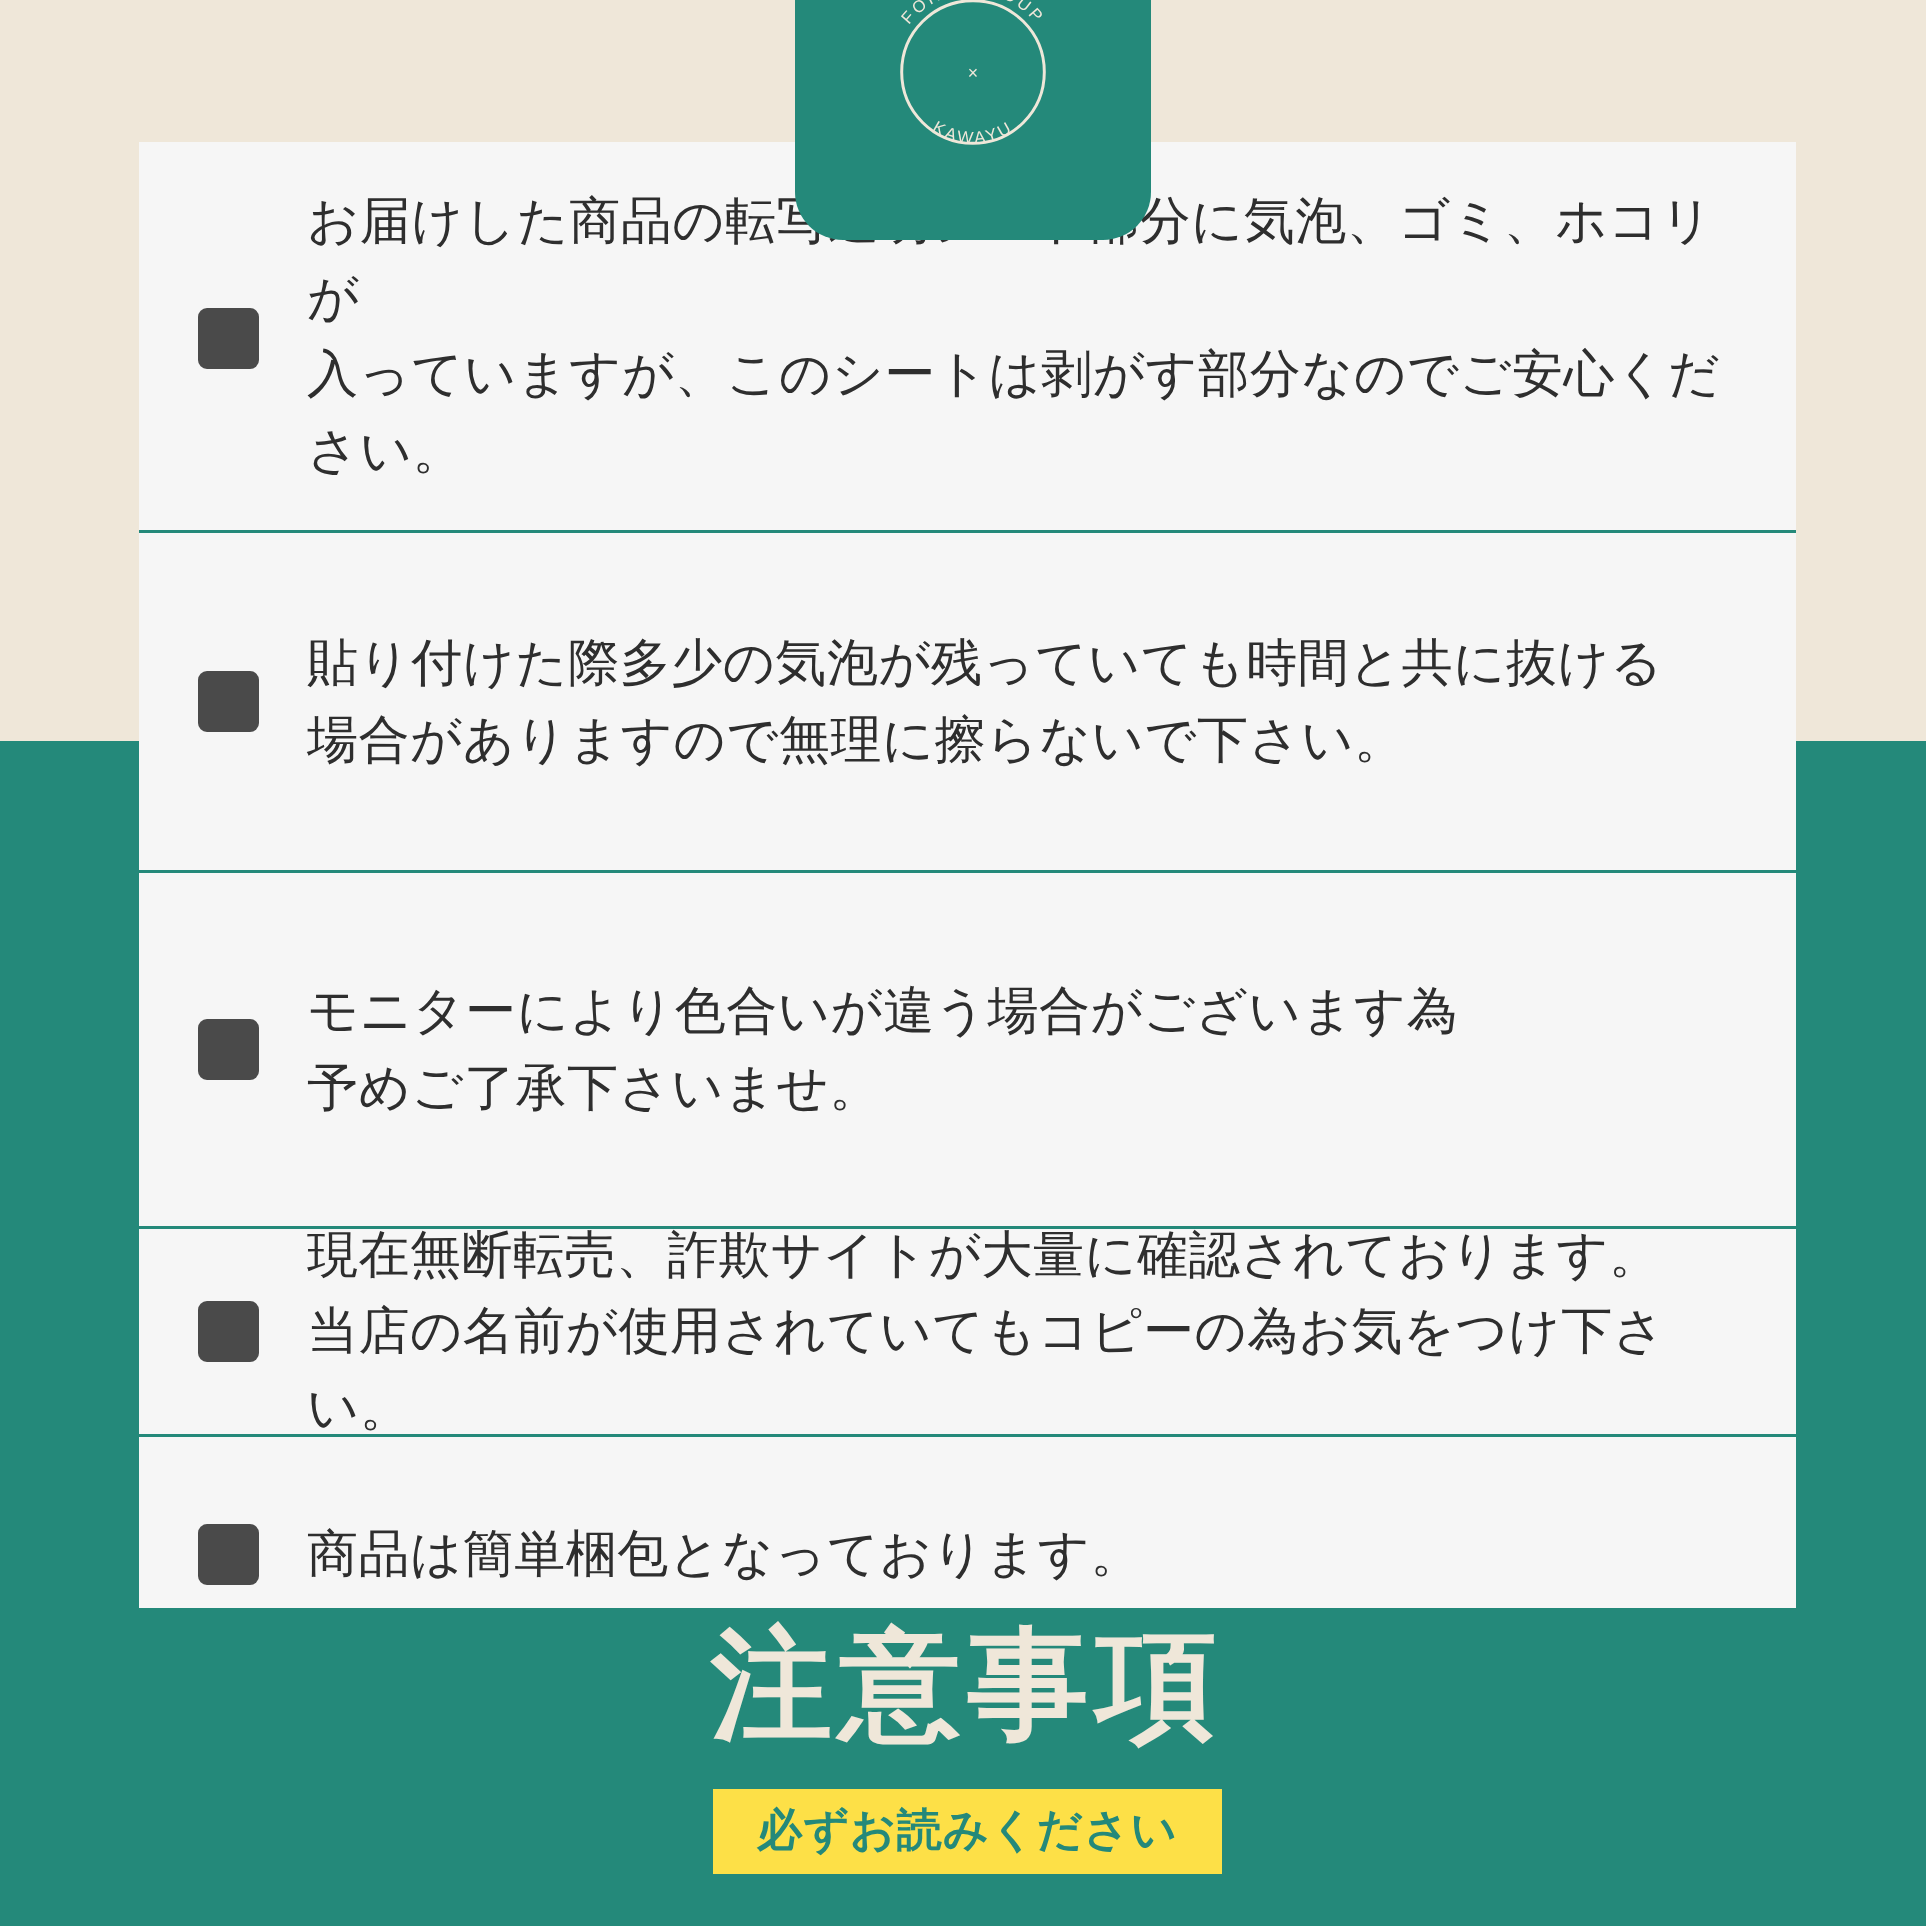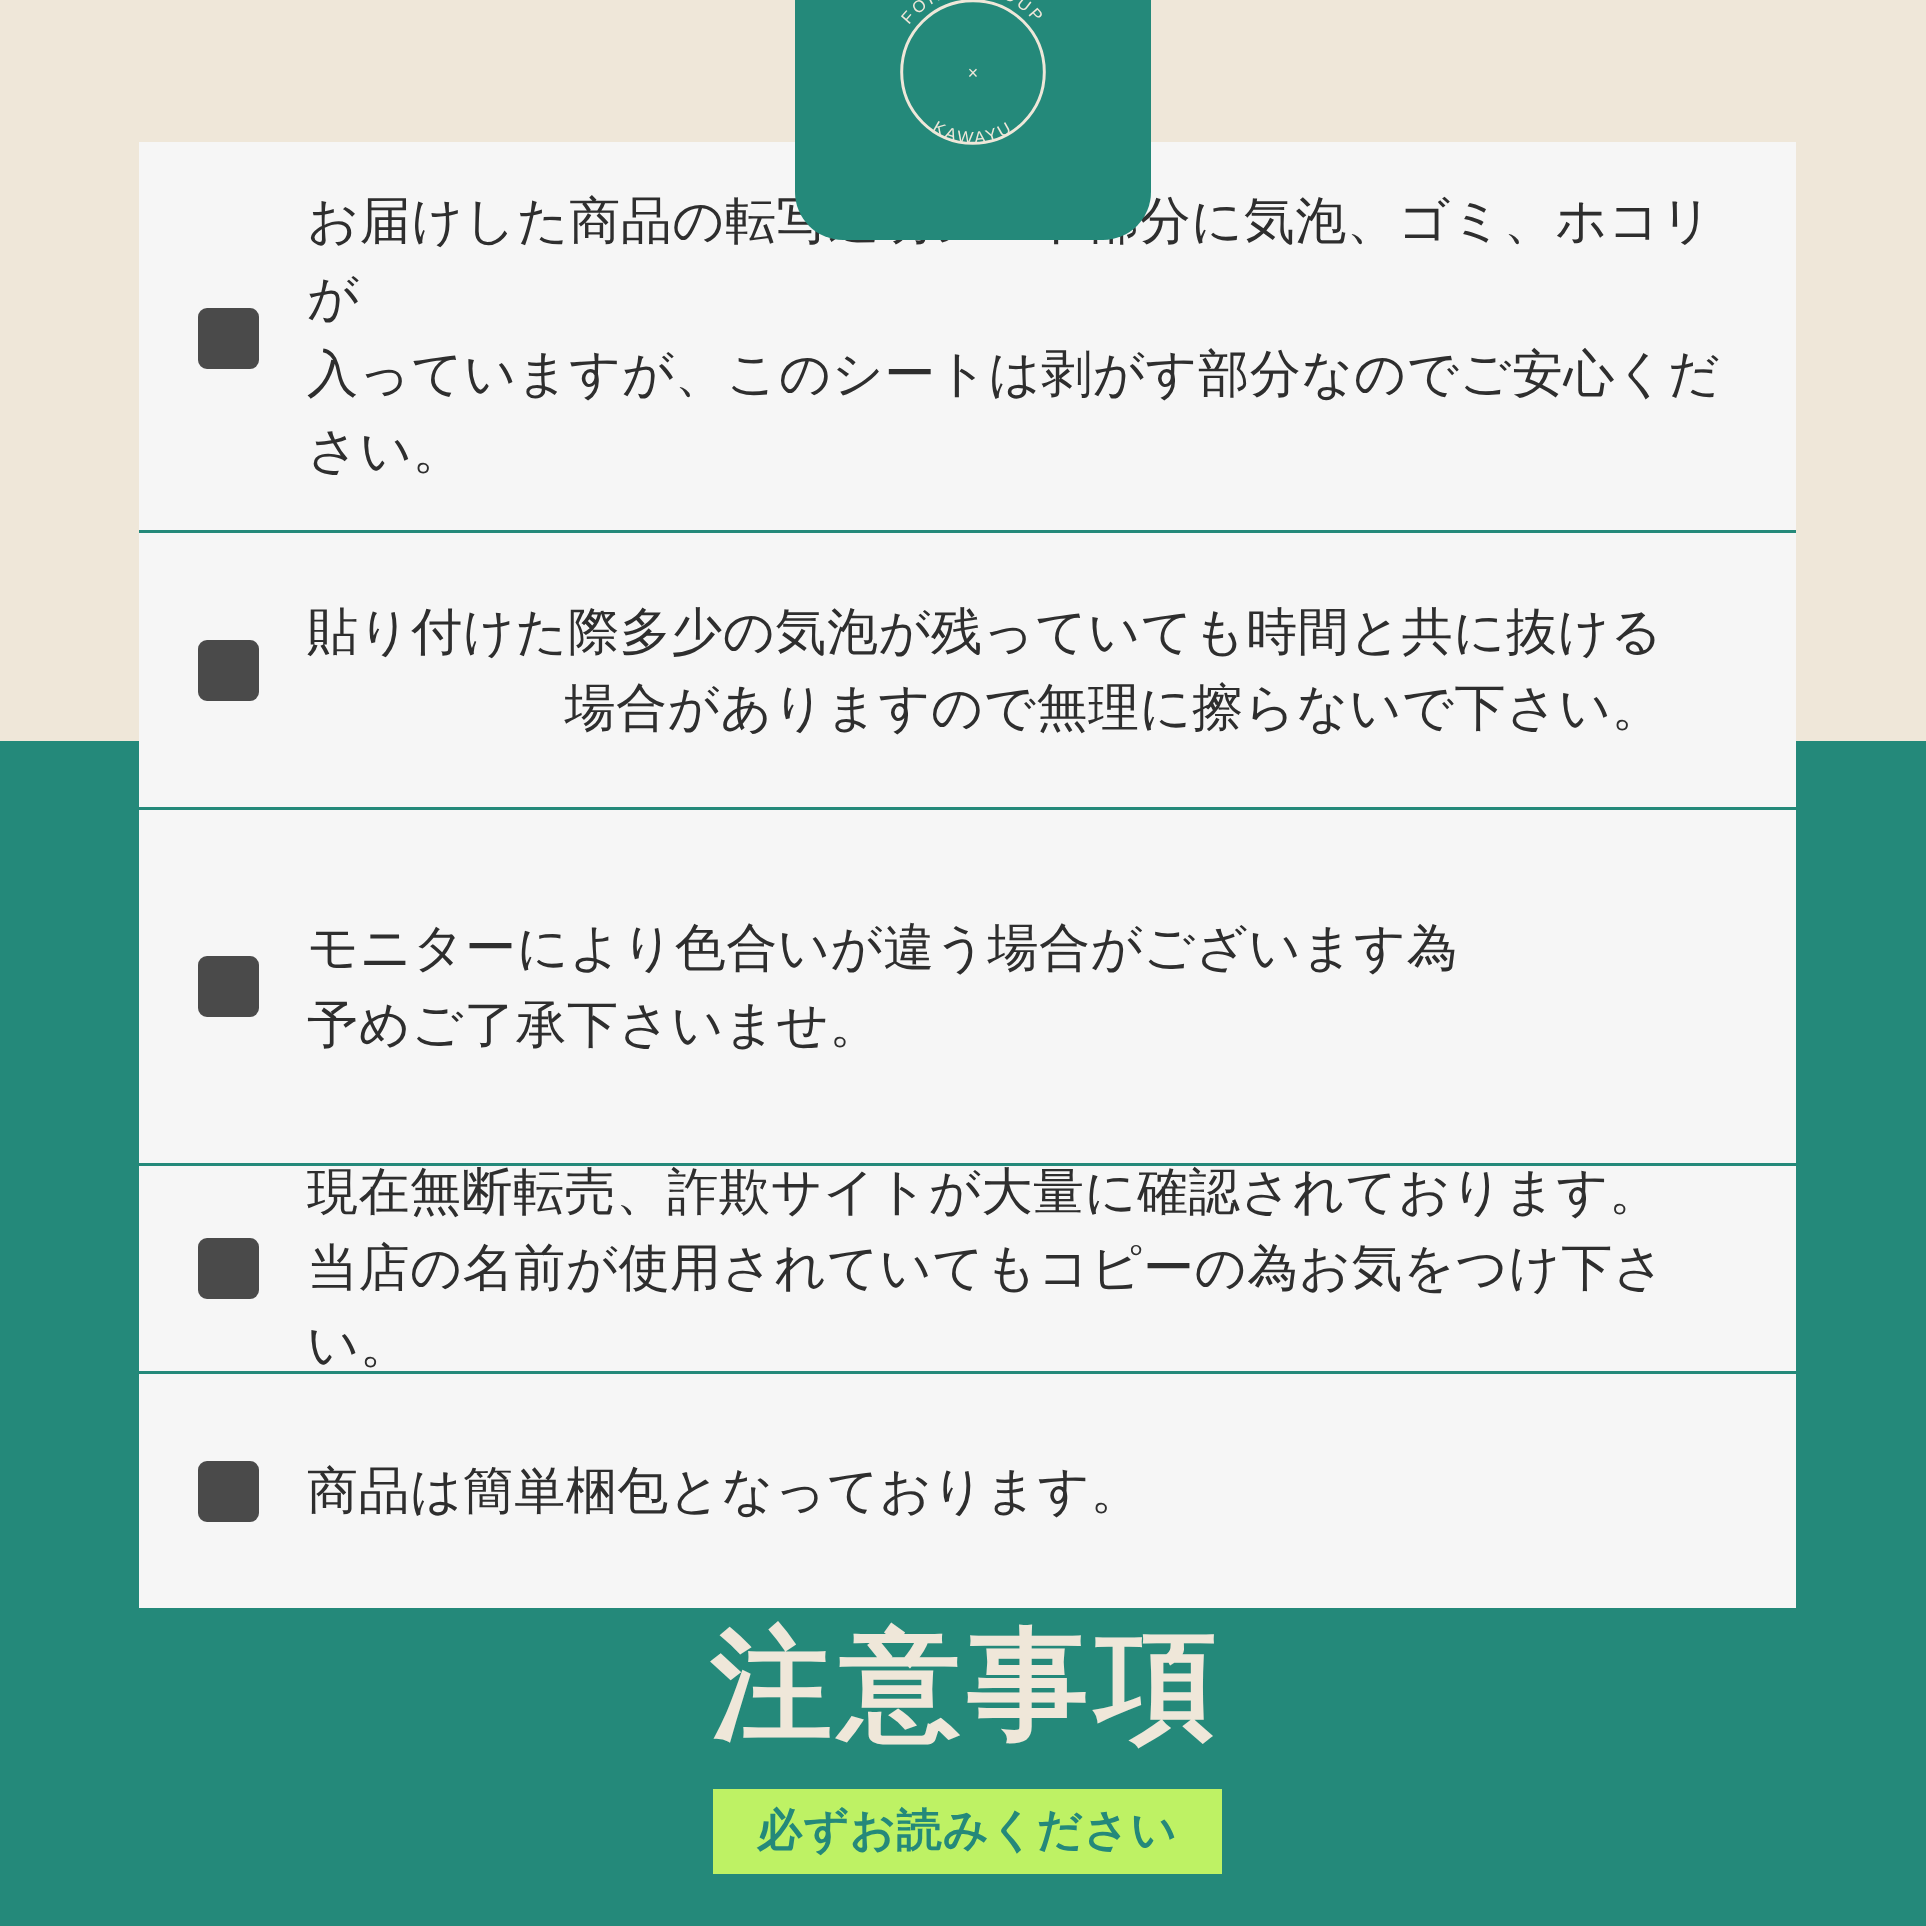--- a/index.html
+++ b/index.html
@@ -68,21 +68,21 @@
     display: flex;
     align-items: center;
     padding: 0 55px 0 59px;
     box-sizing: border-box;
     width: 100%;
   }
   .row + .row {
     border-top: 3px solid #24897a;
   }
   .row-1 { height: 388px; }
-  .row-2 { height: 277px; text-align: right; }
+  .row-2 { height: 340px; }
   .row-3 { height: 356px; }
   .row-4 { height: 208px; }
   .row-5 { height: 238px; }
 
   .bullet {
     flex: 0 0 auto;
     width: 61px;
     height: 61px;
     background: #4a4a4a;
     border-radius: 9px;
@@ -112,21 +112,21 @@
     font-size: 121px;
     line-height: 1;
     font-weight: 700;
     color: #efe7d9;
     letter-spacing: 0.06em;
   }
   .heading-sub {
     display: inline-block;
     margin-top: 44px;
     padding: 18px 44px 22px 44px;
-    background: #bef264;
+    background: #fde047;
     color: #24897a;
     font-size: 45px;
     line-height: 1;
     font-weight: 700;
     letter-spacing: 0.02em;
   }
 </style>
 </head>
 <body>
 

